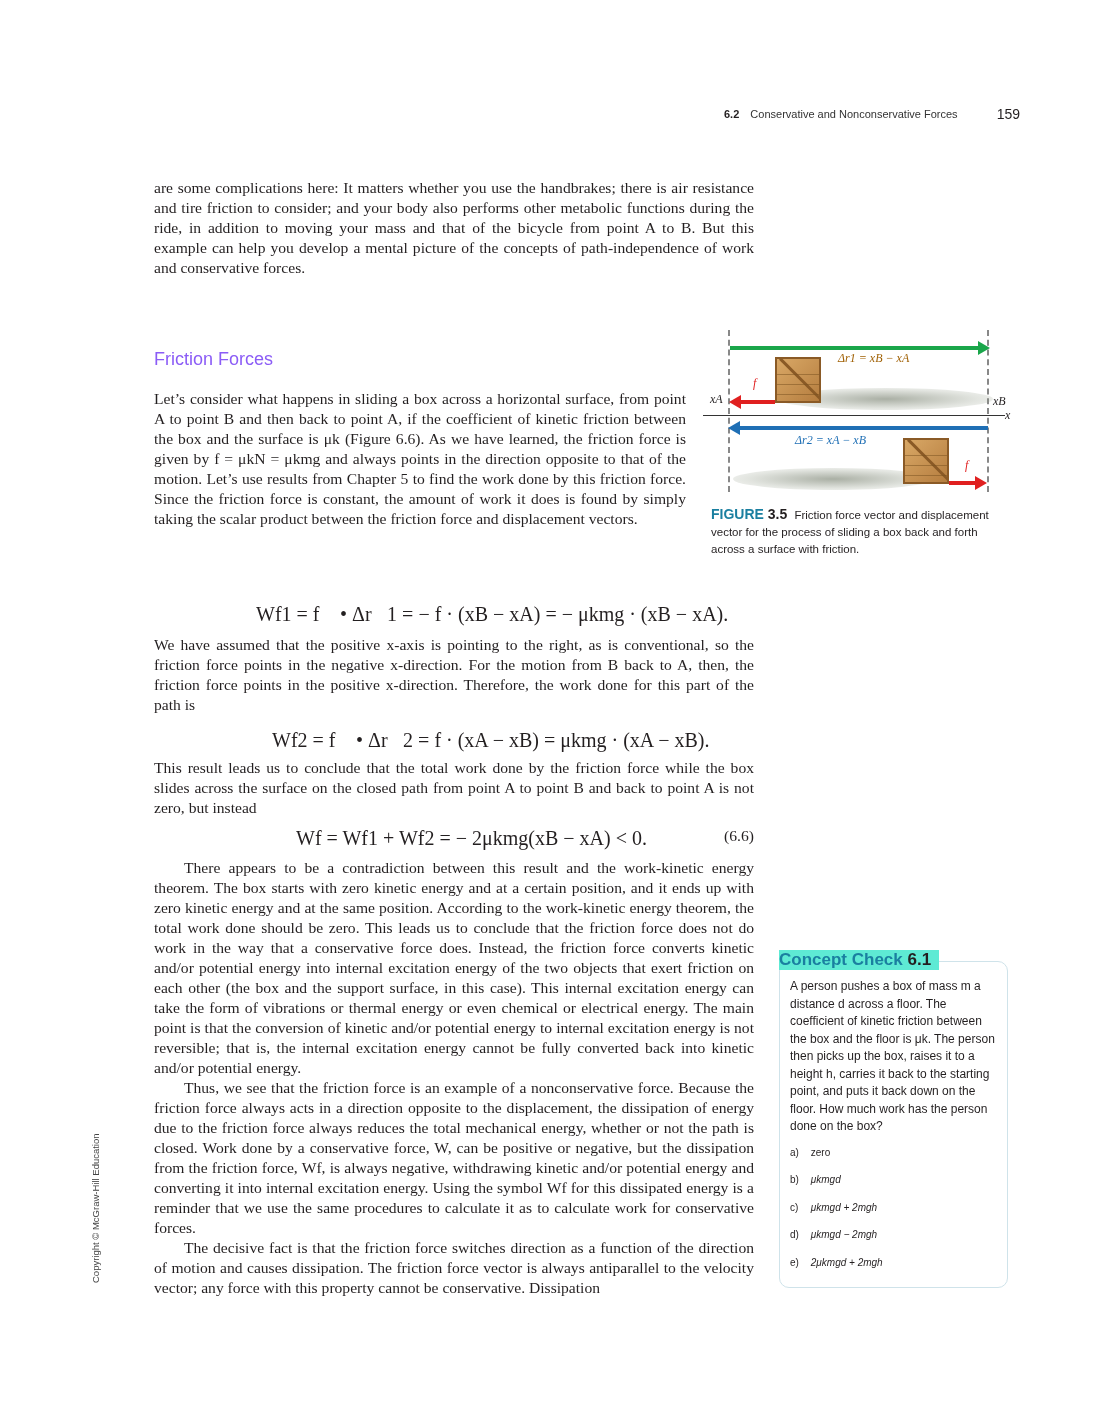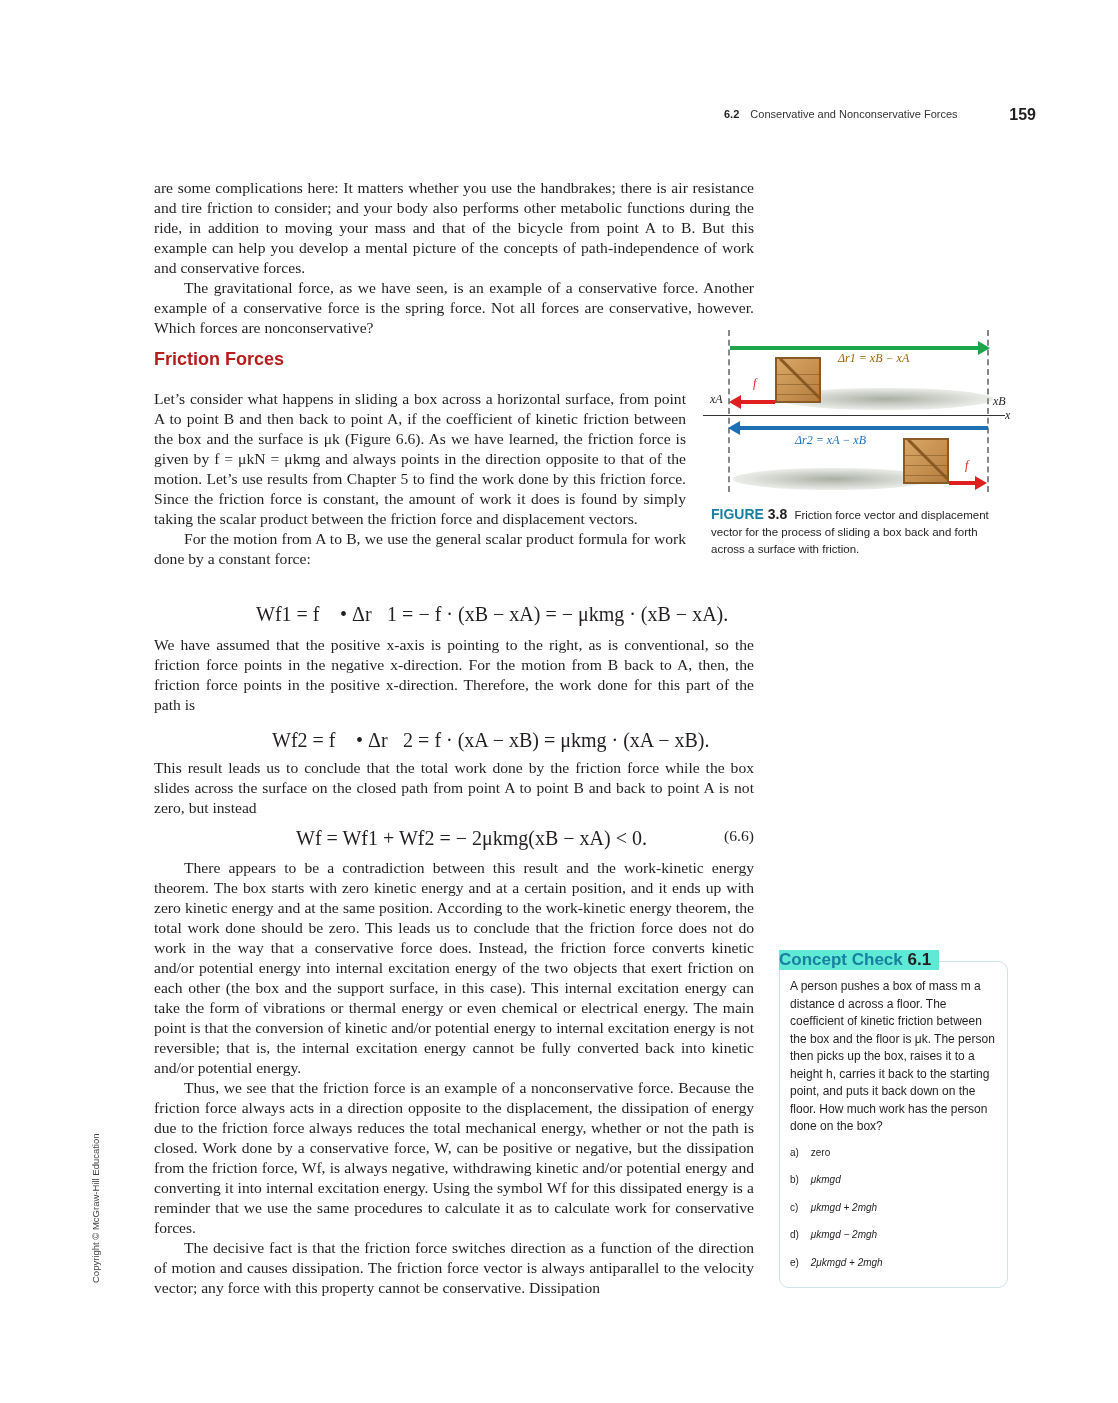--- a/index.html
+++ b/index.html
@@ -3,30 +3,30 @@
 <meta charset="utf-8">
 <style>
   html, body { margin:0; padding:0; background:#ffffff; }
   body { width:1118px; height:1403px; position:relative; overflow:hidden; color:#231f20; }
   .serif { font-family: "Liberation Serif", "DejaVu Serif", serif; margin-top: 13px; }
   .sans { font-family: "Liberation Sans", "DejaVu Sans", sans-serif; }
 
   .running-head { position:absolute; top:108px; left:724px; width:312px; font-size:11px; }
   .running-head .sec { font-weight:bold; margin-right:8px; }
   .running-head .title { color:#333; }
-  .running-head .page { position:absolute; right:0; top:-2px; font-weight:bold; font-size:16px; }
+  .running-head .page { position:absolute; right:16px; top:-2px; font-weight:normal; font-size:14px; }
 
   .copyright { position:absolute; left:90px; top:1283px; transform-origin:0 0; transform:rotate(-90deg); font-size:9.5px; color:#444; white-space:nowrap; width:170px; }
 
   .col { position:absolute; left:154px; width:600px; font-size:15.6px; line-height:20px; text-align:justify; }
   .col p { margin:0; }
   .indent { text-indent:30px; }
   .i { font-style:italic; }
 
-  .heading { position:absolute; left:154px; top:349px; font-size:18px; font-weight:bold; color:#b91c1c; }
+  .heading { position:absolute; left:154px; top:349px; font-size:18px; font-weight:normal; color:#8b5cf6; }
 
   .eq { position:absolute; font-size:20px; white-space:nowrap; }
   .eq-num { position:absolute; right:364px; font-size:15.6px; }
 
   
   .figure { position:absolute; left:703px; top:330px; width:318px; height:166px; }
   .vline { position:absolute; top:0; height:162px; border-left:2px dashed #888; }
   .arrow { position:absolute; height:4px; }
   .arrow .head { position:absolute; top:-5px; width:0; height:0; border-top:7px solid transparent; border-bottom:7px solid transparent; }
   .box { position:absolute; width:46px; height:46px; background:linear-gradient(135deg,#d9a866,#b57d3f); border:2px solid #8a5a26; box-sizing:border-box; overflow:hidden; }
@@ -54,28 +54,26 @@
 <div class="running-head sans">
   <span class="sec">6.2</span>
   <span class="title">Conservative and Nonconservative Forces</span>
   <span class="page">159</span>
 </div>
 
 <div class="copyright sans">Copyright © McGraw-Hill Education</div>
 
 <div class="col serif" style="top:165px;">
   <p>are some complications here: It matters whether you use the handbrakes; there is air resistance and tire friction to consider; and your body also performs other metabolic functions during the ride, in addition to moving your mass and that of the bicycle from point A to B. But this example can help you develop a mental picture of the concepts of path-independence of work and conservative forces.</p>
-  <p class="indent">The gravitational force, as we have seen, is an example of a conservative force. Another example of a conservative force is the spring force. Not all forces are conservative, however. Which forces are nonconservative?</p>
 </div>
 
 <div class="heading sans">Friction Forces</div>
 
 <div class="col serif" style="top:376px; width:532px;">
   <p>Let’s consider what happens in sliding a box across a horizontal surface, from point A to point B and then back to point A, if the coefficient of kinetic friction between the box and the surface is μk (Figure 6.6). As we have learned, the friction force is given by f = μkN = μkmg and always points in the direction opposite to that of the motion. Let’s use results from Chapter 5 to find the work done by this friction force. Since the friction force is constant, the amount of work it does is found by simply taking the scalar product between the friction force and displacement vectors.</p>
-  <p class="indent">For the motion from A to B, we use the general scalar product formula for work done by a constant force:</p>
 </div>
 
 <div class="eq serif" style="left:256px; top:590px;">Wf1 = f⃗ • Δr⃗1 = − f · (xB − xA) = − μkmg · (xB − xA).</div>
 
 <div class="col serif" style="top:622px;">
   <p>We have assumed that the positive x-axis is pointing to the right, as is conventional, so the friction force points in the negative x-direction. For the motion from B back to A, then, the friction force points in the positive x-direction. Therefore, the work done for this part of the path is</p>
 </div>
 
 <div class="eq serif" style="left:272px; top:716px;">Wf2 = f⃗ • Δr⃗2 = f · (xA − xB) = μkmg · (xA − xB).</div>
 
@@ -120,21 +118,21 @@
 
   <div class="shadow" style="left:30px; top:138px; width:200px;"></div>
   <div class="box" style="left:200px; top:108px;"></div>
   <div class="arrow" style="left:246px; top:151px; width:28px; background:#e02020;">
     <div class="head" style="right:-10px; border-left:12px solid #e02020;"></div>
   </div>
   <div class="flabel" style="left:262px; top:128px; color:#e02020;">f⃗</div>
 </div>
 
 <div class="caption sans">
-  <span class="fig"><span>FIGURE</span> <span class="num">3.8</span></span>
+  <span class="fig"><span>FIGURE</span> <span class="num">3.5</span></span>
   <span>Friction force vector and displacement vector for the process of sliding a box back and forth across a surface with friction.</span>
 </div>
 
 <div class="cc"></div>
 <div class="cc-title sans">
   <span>Concept Check</span>
   <span class="num">6.1</span>
 </div>
 <div class="cc-body sans">A person pushes a box of mass m a distance d across a floor. The coefficient of kinetic friction between the box and the floor is μk. The person then picks up the box, raises it to a height h, carries it back to the starting point, and puts it back down on the floor. How much work has the person done on the box?</div>
 

